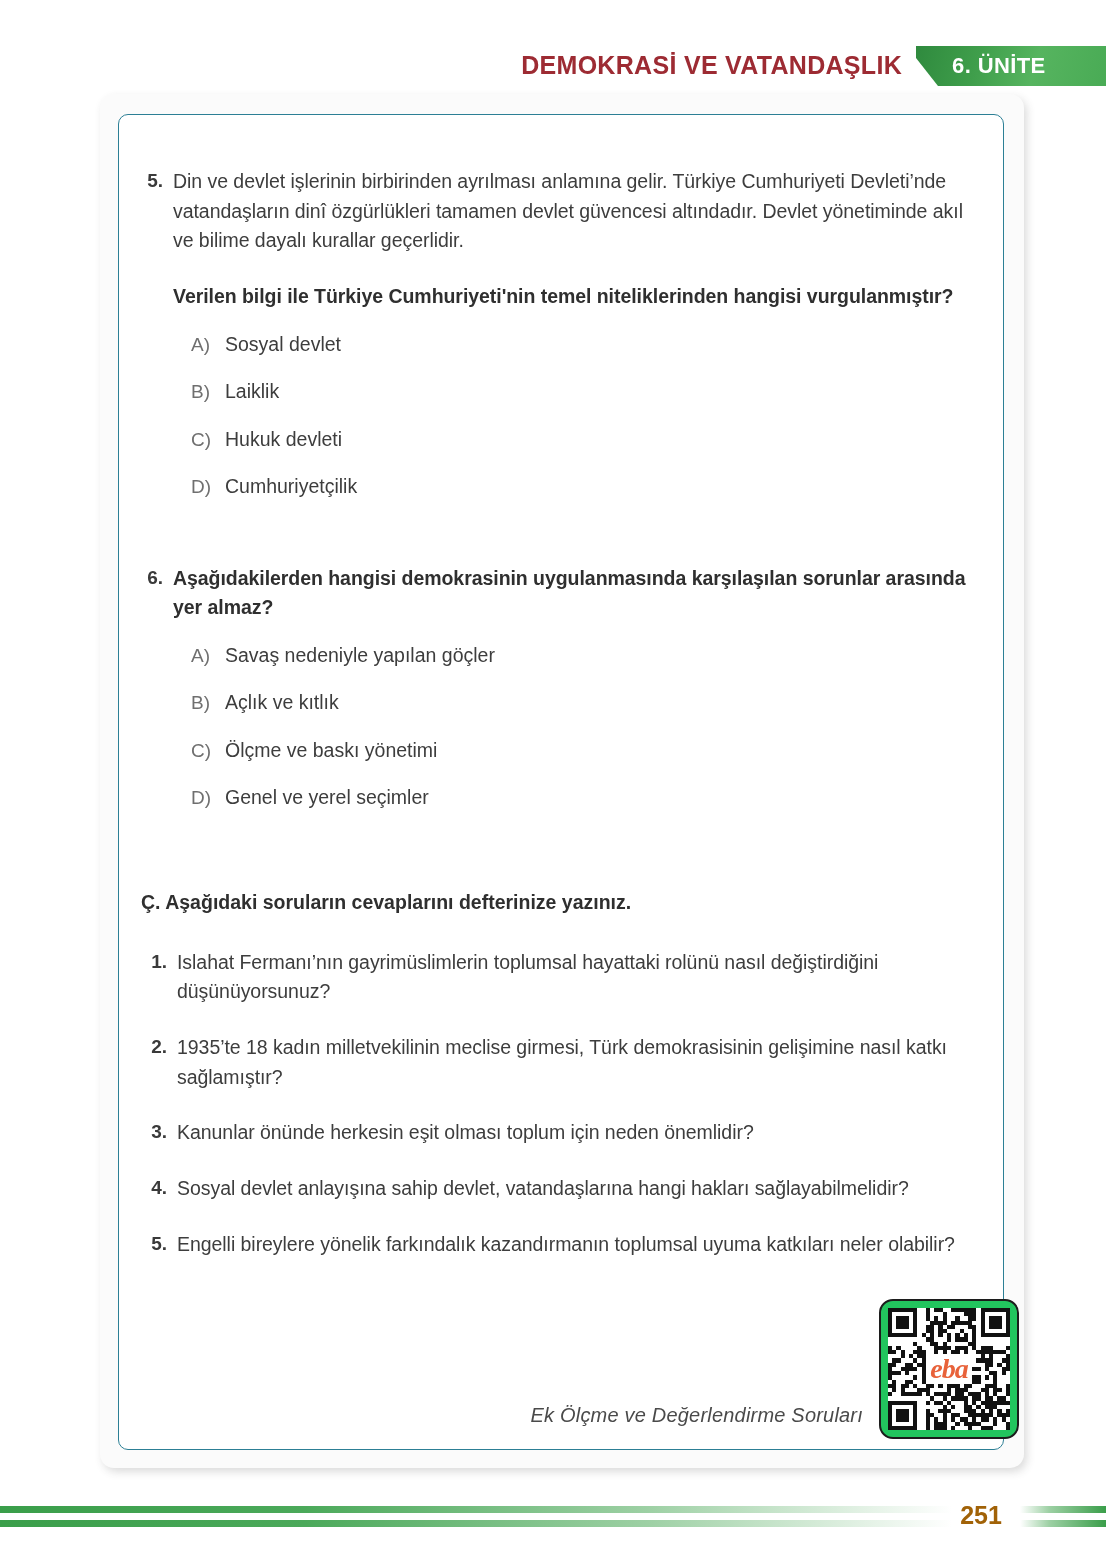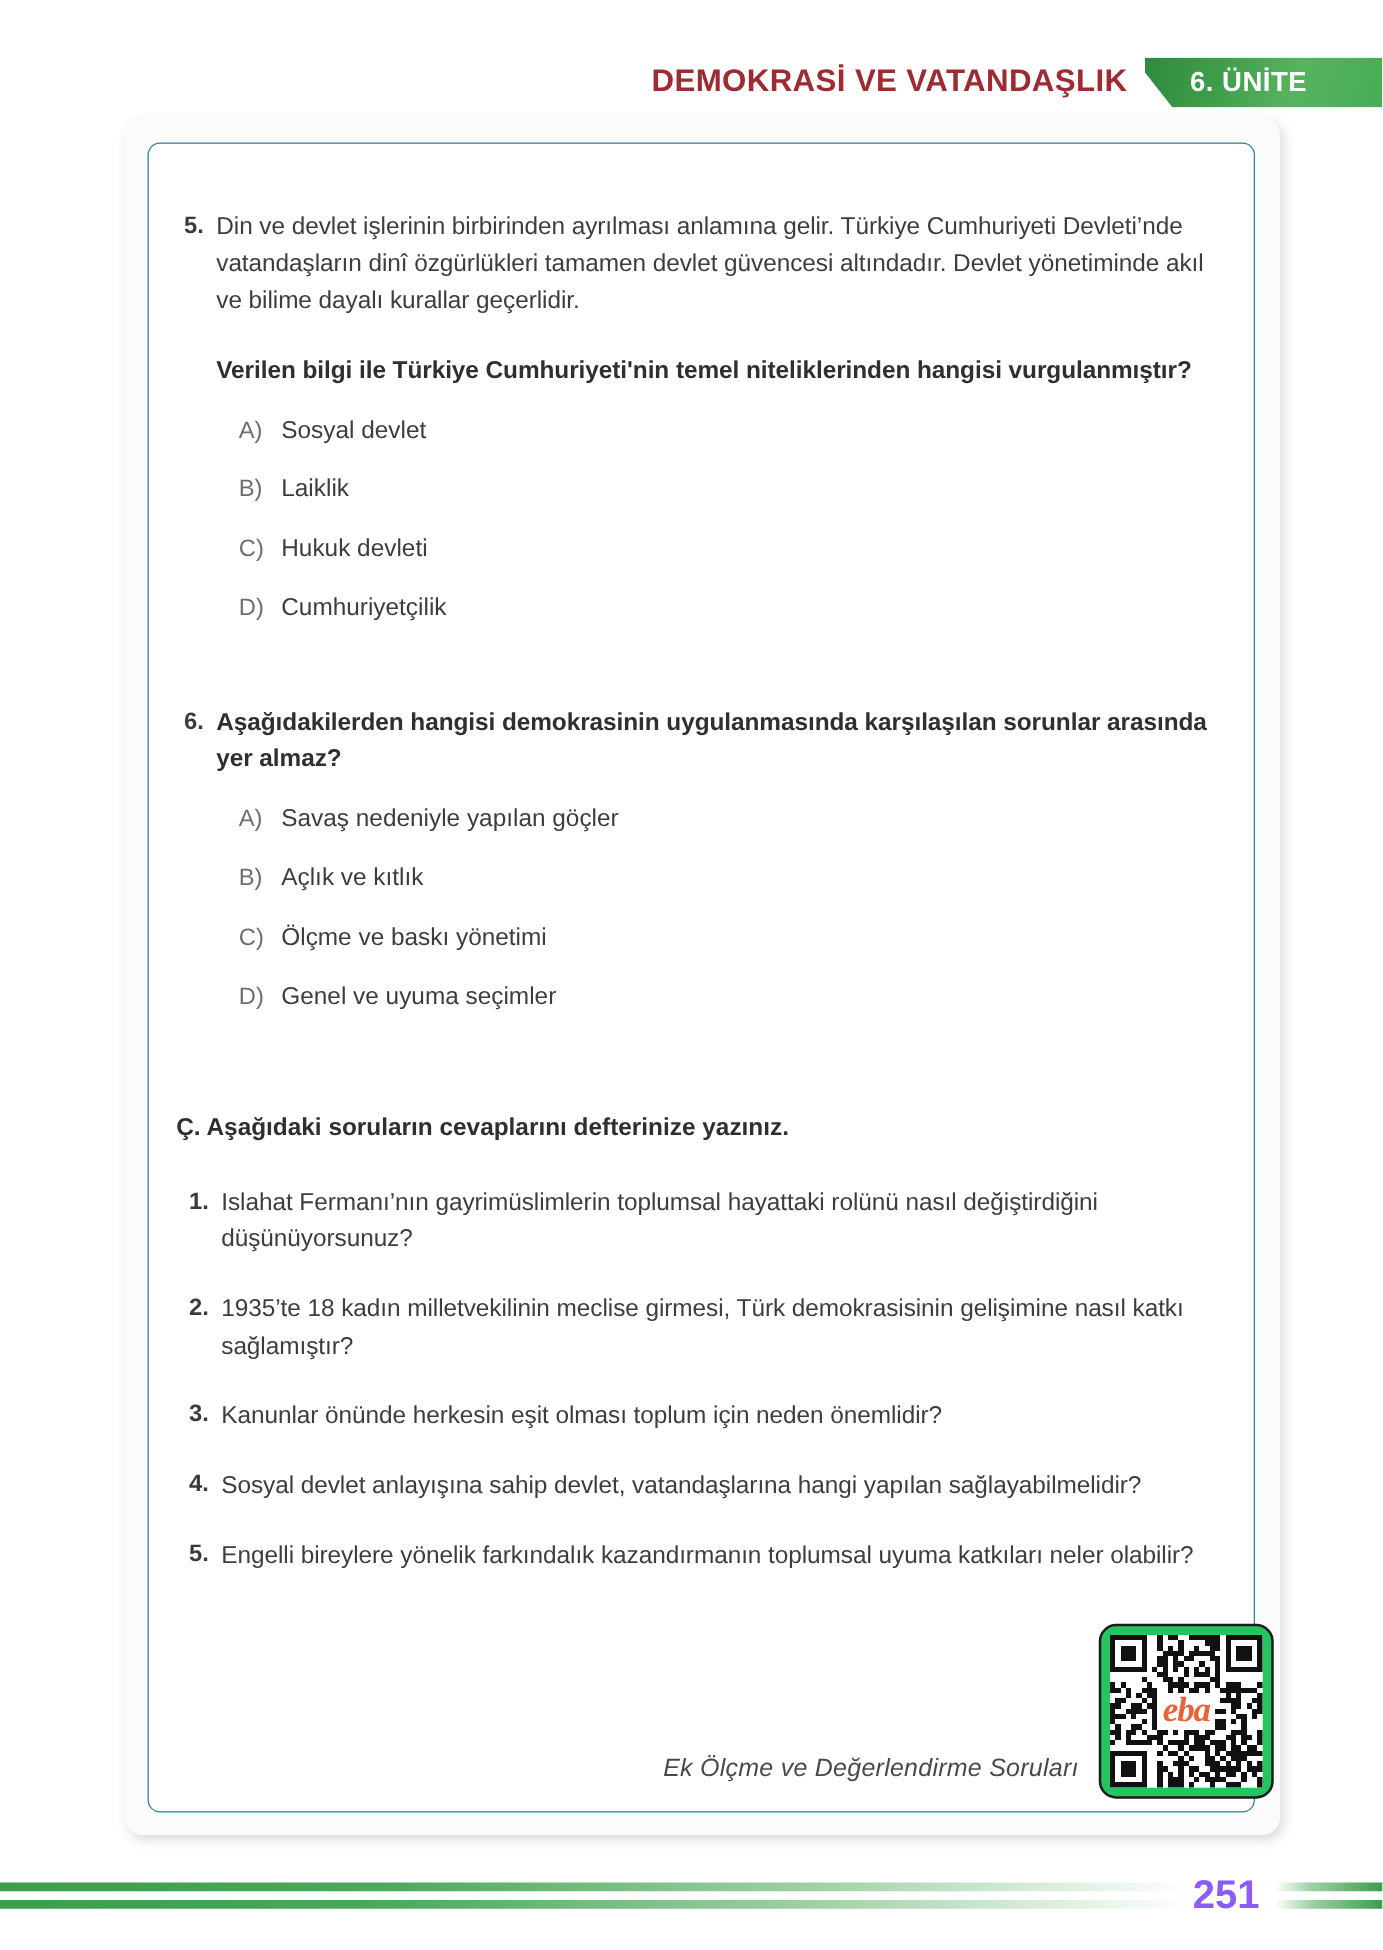--- a/index.html
+++ b/index.html
@@ -221,23 +221,23 @@
     background: linear-gradient(to right, #3a9e4a 0%, #4ba95a 32%, #9dd0a4 68%, rgba(255,255,255,0) 100%);
   }
   .footer-rule.r1 { top: 8px; }
   .footer-rule.r2 { top: 22px; }
   .footer-page-num {
     position: absolute;
     left: 948px;
     top: 0px;
     width: 66px;
     text-align: center;
-    font-size: 32px;
+    font-size: 25px;
     font-weight: bold;
-    color: #8b5cf6;
+    color: #a16207;
     line-height: 34px;
   }
   .footer-tail {
     position: absolute;
     right: 0;
     width: 86px;
     height: 7px;
     background: linear-gradient(to right, rgba(255,255,255,0) 0%, #9dd0a4 34%, #3a9e4a 100%);
   }
   .footer-tail.t1 { top: 8px; }
@@ -298,21 +298,21 @@
             <div class="option">
               <span class="opt-letter">B)</span>
               <span class="opt-text">Açlık ve kıtlık</span>
             </div>
             <div class="option">
               <span class="opt-letter">C)</span>
               <span class="opt-text">Ölçme ve baskı yönetimi</span>
             </div>
             <div class="option">
               <span class="opt-letter">D)</span>
-              <span class="opt-text">Genel ve uyuma seçimler</span>
+              <span class="opt-text">Genel ve yerel seçimler</span>
             </div>
           </div>
         </div>
       </div>
 
       <div class="section-head">Ç. Aşağıdaki soruların cevaplarını defterinize yazınız.</div>
 
       <div class="written-list">
         <div class="q-block">
           <div class="q-num">1.</div>
@@ -328,21 +328,21 @@
         </div>
         <div class="q-block">
           <div class="q-num">3.</div>
           <div class="q-body">
             <div class="q-text">Kanunlar önünde herkesin eşit olması toplum için neden önemlidir?</div>
           </div>
         </div>
         <div class="q-block">
           <div class="q-num">4.</div>
           <div class="q-body">
-            <div class="q-text">Sosyal devlet anlayışına sahip devlet, vatandaşlarına hangi yapılan sağlayabilmelidir?</div>
+            <div class="q-text">Sosyal devlet anlayışına sahip devlet, vatandaşlarına hangi hakları sağlayabilmelidir?</div>
           </div>
         </div>
         <div class="q-block">
           <div class="q-num">5.</div>
           <div class="q-body">
             <div class="q-text">Engelli bireylere yönelik farkındalık kazandırmanın toplumsal uyuma katkıları neler olabilir?</div>
           </div>
         </div>
       </div>
 

